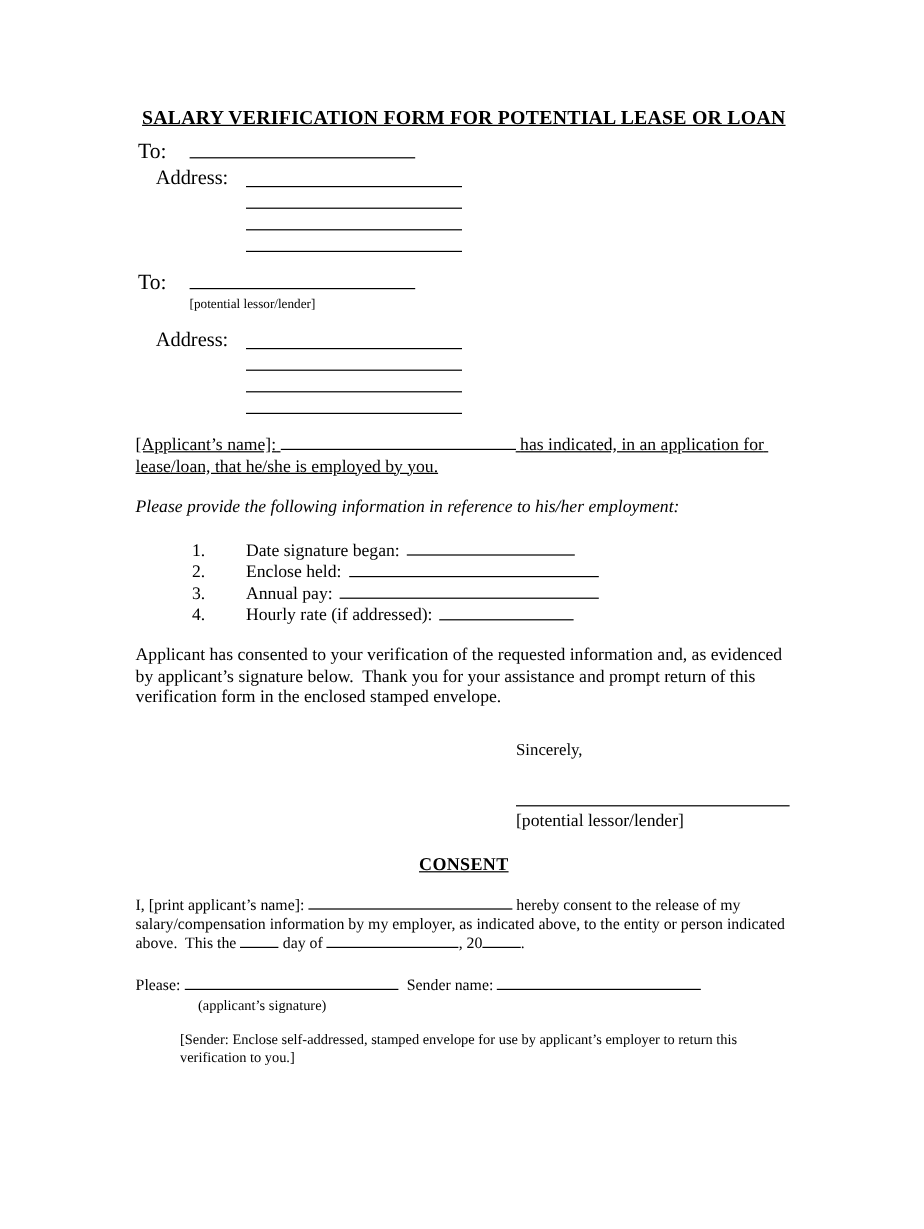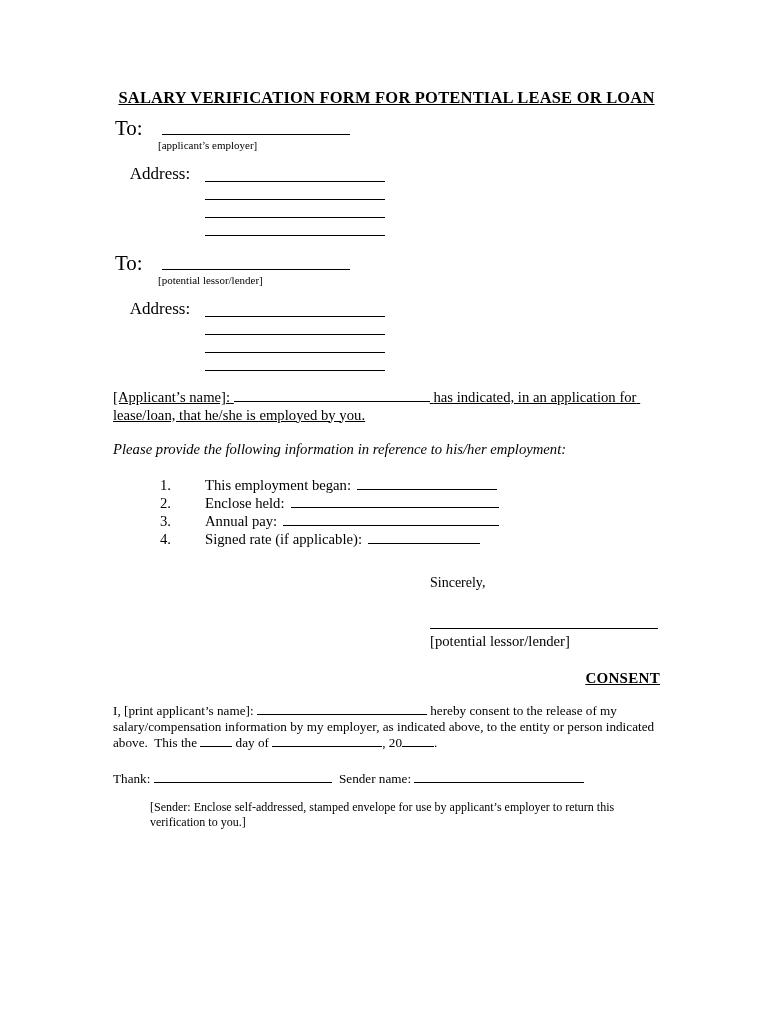--- a/index.html
+++ b/index.html
@@ -7,21 +7,21 @@
   .page {
     width:770px; height:1024px; background:#fff; overflow:hidden;
     font-family:"Liberation Serif", serif; color:#000;
     padding:88px 110px 0 113px; position:relative;
   }
   .title {
     font-size:16.5px; font-weight:bold; text-decoration:underline;
     text-align:center; margin-bottom:8px; letter-spacing:0.2px;
   }
   .intro-note { font-size:10.6px; margin-bottom:13px; }
-  .to-row { font-size:21px; display:flex; align-items:baseline; height:22px; }
+  .to-row { font-size:18px; display:flex; align-items:baseline; height:22px; }
   .to-label { padding-left:2px; }
   .blank { display:inline-block; border-bottom:1px solid #000; height:12px; vertical-align:baseline; }
   .to-blank { width:188px; margin-left:19px; height:14px; }
   .caption { font-size:11px; margin:1px 0 13px 45px; }
   .addr-row { display:flex; font-size:17px; margin-bottom:15px; }
   .addr-label { width:92px; padding-left:2px;text-align:center; }
   .addr-lines { display:flex; flex-direction:column; }
   .addr-line { width:180px; height:18px; border-bottom:1px solid #000; }
   .body-para { font-size:14.7px; line-height:17.6px; }
   .applicant-para { margin-top:18px;text-decoration:underline; }
@@ -30,41 +30,40 @@
   .num-list { margin-top:18px; }
   .num-item { display:flex; align-items:baseline; font-size:14.7px; line-height:18px; }
   .num { margin-left:47px; width:45px; }
   .item-blank { margin-left:6px; }
   .consent-request-para { margin-top:16px; }
   .keep { white-space:pre-wrap; }
   .sincerely { margin:27px 0 0 317px; font-size:14px; }
   .sig-line { margin:30px 0 0 317px; width:228px; border-bottom:1px solid #000; height:8px; }
   .sig-caption { margin:4px 0 0 317px; font-size:14.7px; }
   .consent-heading {
-    margin-top:20px; text-align:right; font-size:15px; font-weight:bold;
+    margin-top:20px; text-align:center; font-size:15px; font-weight:bold;
     text-decoration:underline; letter-spacing:0.3px;
   }
   .consent-para { margin-top:16px; font-size:13.2px; line-height:15.8px; }
   .signed-row { margin-top:20px; font-size:13.2px; }
   .signed-row .print-label { margin-left:4px; }
   .sig-caption2 { margin:2px 0 0 52px; font-size:12px; }
   .footer-note { margin:13px 0 0 37px; font-size:12px; }
 </style>
 </head>
 <body>
 
 <div class="page">
 
   <h1 class="title">SALARY VERIFICATION FORM FOR POTENTIAL LEASE OR LOAN</h1>
 
   <div class="to-row">
     <span class="to-label">To:</span>
     <span class="blank to-blank"></span>
   </div>
-  <p class="caption">[applicant’s employer]</p>
 
   <div class="addr-row">
     <span class="addr-label">Address:</span>
     <div class="addr-lines">
       <div class="addr-line"></div>
       <div class="addr-line"></div>
       <div class="addr-line"></div>
       <div class="addr-line"></div>
     </div>
   </div>
@@ -89,58 +88,60 @@
     <span>[Applicant’s name]:</span>
     <span class="blank"></span>
     <span class="keep">has indicated, in an application for lease/loan, that he/she is employed by you.</span>
   </p>
 
   <p class="provide-line">Please provide the following information in reference to his/her employment:</p>
 
   <div class="num-list">
     <div class="num-item">
       <span class="num">1.</span>
-      <span class="item-label">This employment began:</span>
+      <span class="item-label">Date signature began:</span>
       <span class="blank item-blank" style="width:140px"></span>
     </div>
     <div class="num-item">
       <span class="num">2.</span>
       <span class="item-label">Enclose held:</span>
       <span class="blank item-blank" style="width:208px"></span>
     </div>
     <div class="num-item">
       <span class="num">3.</span>
       <span class="item-label">Annual pay:</span>
       <span class="blank item-blank" style="width:216px"></span>
     </div>
     <div class="num-item">
       <span class="num">4.</span>
-      <span class="item-label">Signed rate (if applicable):</span>
+      <span class="item-label">Hourly rate (if addressed):</span>
       <span class="blank item-blank" style="width:112px"></span>
     </div>
   </div>
 
+  <p class="body-para consent-request-para keep">Applicant has consented to your verification of the requested information and, as evidenced by applicant’s signature below.  Thank you for your assistance and prompt return of this verification form in the enclosed stamped envelope.</p>
 
   <p class="sincerely">Sincerely,</p>
   <div class="sig-line"></div>
   <p class="sig-caption">[potential lessor/lender]</p>
 
   <h2 class="consent-heading">CONSENT</h2>
 
   <p class="consent-para">
     <span>I, [print applicant’s name]:</span>
     <span class="blank" style="width:170px"></span>
     <span class="keep">hereby consent to the release of my salary/compensation information by my employer, as indicated above, to the entity or person indicated above.  This the</span>
     <span class="blank" style="width:32px"></span>
     <span>day of</span>
     <span class="blank" style="width:110px"></span><span>, 20</span><span class="blank" style="width:32px"></span><span>.</span>
   </p>
 
   <p class="signed-row">
-    <span>Thank:</span>
+    <span>Please:</span>
     <span class="blank" style="width:178px"></span>
     <span class="print-label">Sender name:</span>
     <span class="blank" style="width:170px"></span>
   </p>
+  <p class="sig-caption2">(applicant’s signature)</p>
 
   <p class="footer-note">[Sender: Enclose self-addressed, stamped envelope for use by applicant’s employer to return this verification to you.]</p>
 
 </div>
 
 </body></html>

